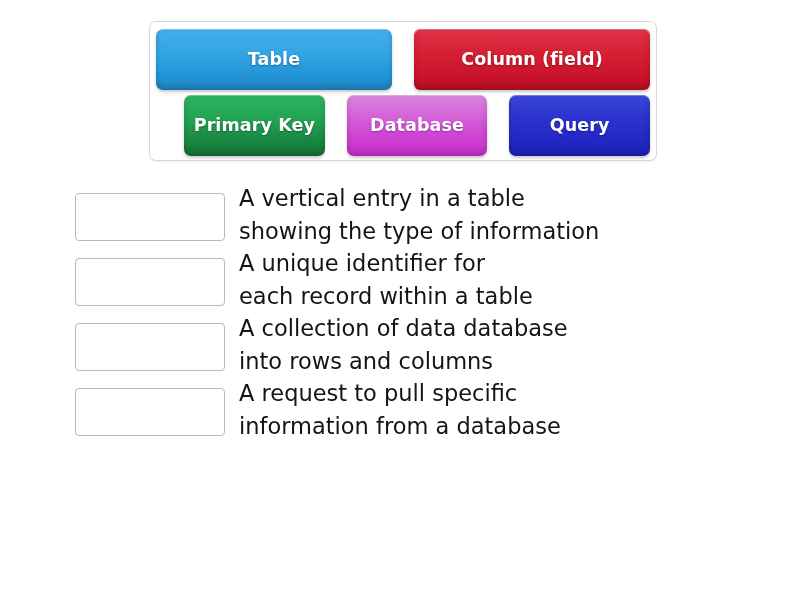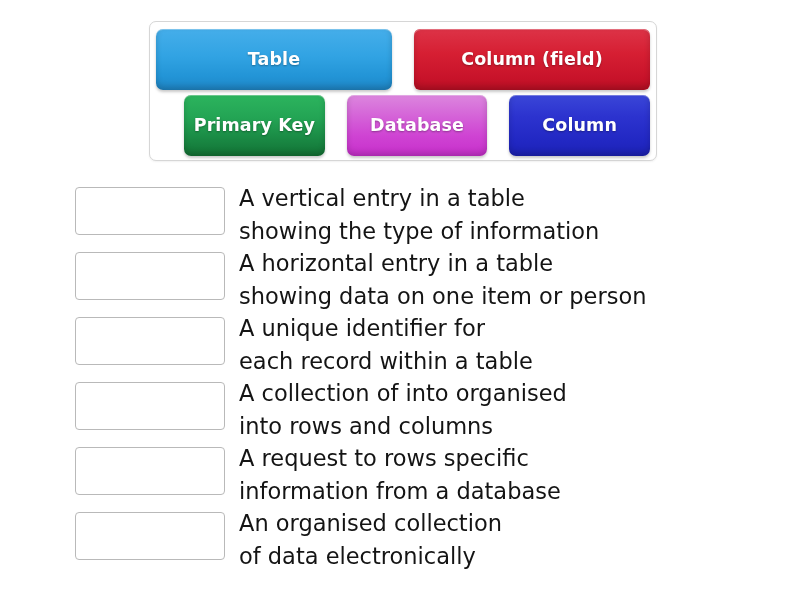--- a/index.html
+++ b/index.html
@@ -83,21 +83,21 @@
   
   .answers {
     position: absolute;
     left: 75px;
     top: 182px;
     width: 700px;
   }
 
   .answer-row {
     display: flex;
-    align-items: flex-start;
+    align-items: center;
     height: 65px;
   }
 
   .drop-box {
     width: 150px;
     height: 48px;
     flex: 0 0 150px;
     background: #ffffff;
     border: 1px solid #b9b9b9;
     border-radius: 4px;
@@ -125,58 +125,48 @@
 
     <div class="tile-row">
       <div class="tile tile-blue">Table</div>
       <div class="tile tile-red">Column
 (field)</div>
     </div>
 
     <div class="tile-row">
       <div class="tile tile-green">Primary Key</div>
       <div class="tile tile-magenta">Database</div>
-      <div class="tile tile-navy">Column</div>
+      <div class="tile tile-navy">Query</div>
     </div>
 
   </div>
 
   <div class="answers">
 
     <div class="answer-row">
       <div class="drop-box"></div>
       <div class="definition">A vertical entry in a table
 showing the type of information</div>
     </div>
 
-    <div class="answer-row">
-      <div class="drop-box"></div>
-      <div class="definition">A horizontal entry in a table
-showing data on one item or person</div>
-    </div>
 
     <div class="answer-row">
       <div class="drop-box"></div>
       <div class="definition">A unique identifier for
 each record within a table</div>
     </div>
 
     <div class="answer-row">
       <div class="drop-box"></div>
-      <div class="definition">A collection of into organised
+      <div class="definition">A collection of data database
 into rows and columns</div>
     </div>
 
     <div class="answer-row">
       <div class="drop-box"></div>
-      <div class="definition">A request to rows specific
+      <div class="definition">A request to pull specific
 information from a database</div>
     </div>
 
-    <div class="answer-row">
-      <div class="drop-box"></div>
-      <div class="definition">An organised collection
-of data electronically</div>
-    </div>
 
   </div>
 
 </div>
 
 </body></html>

